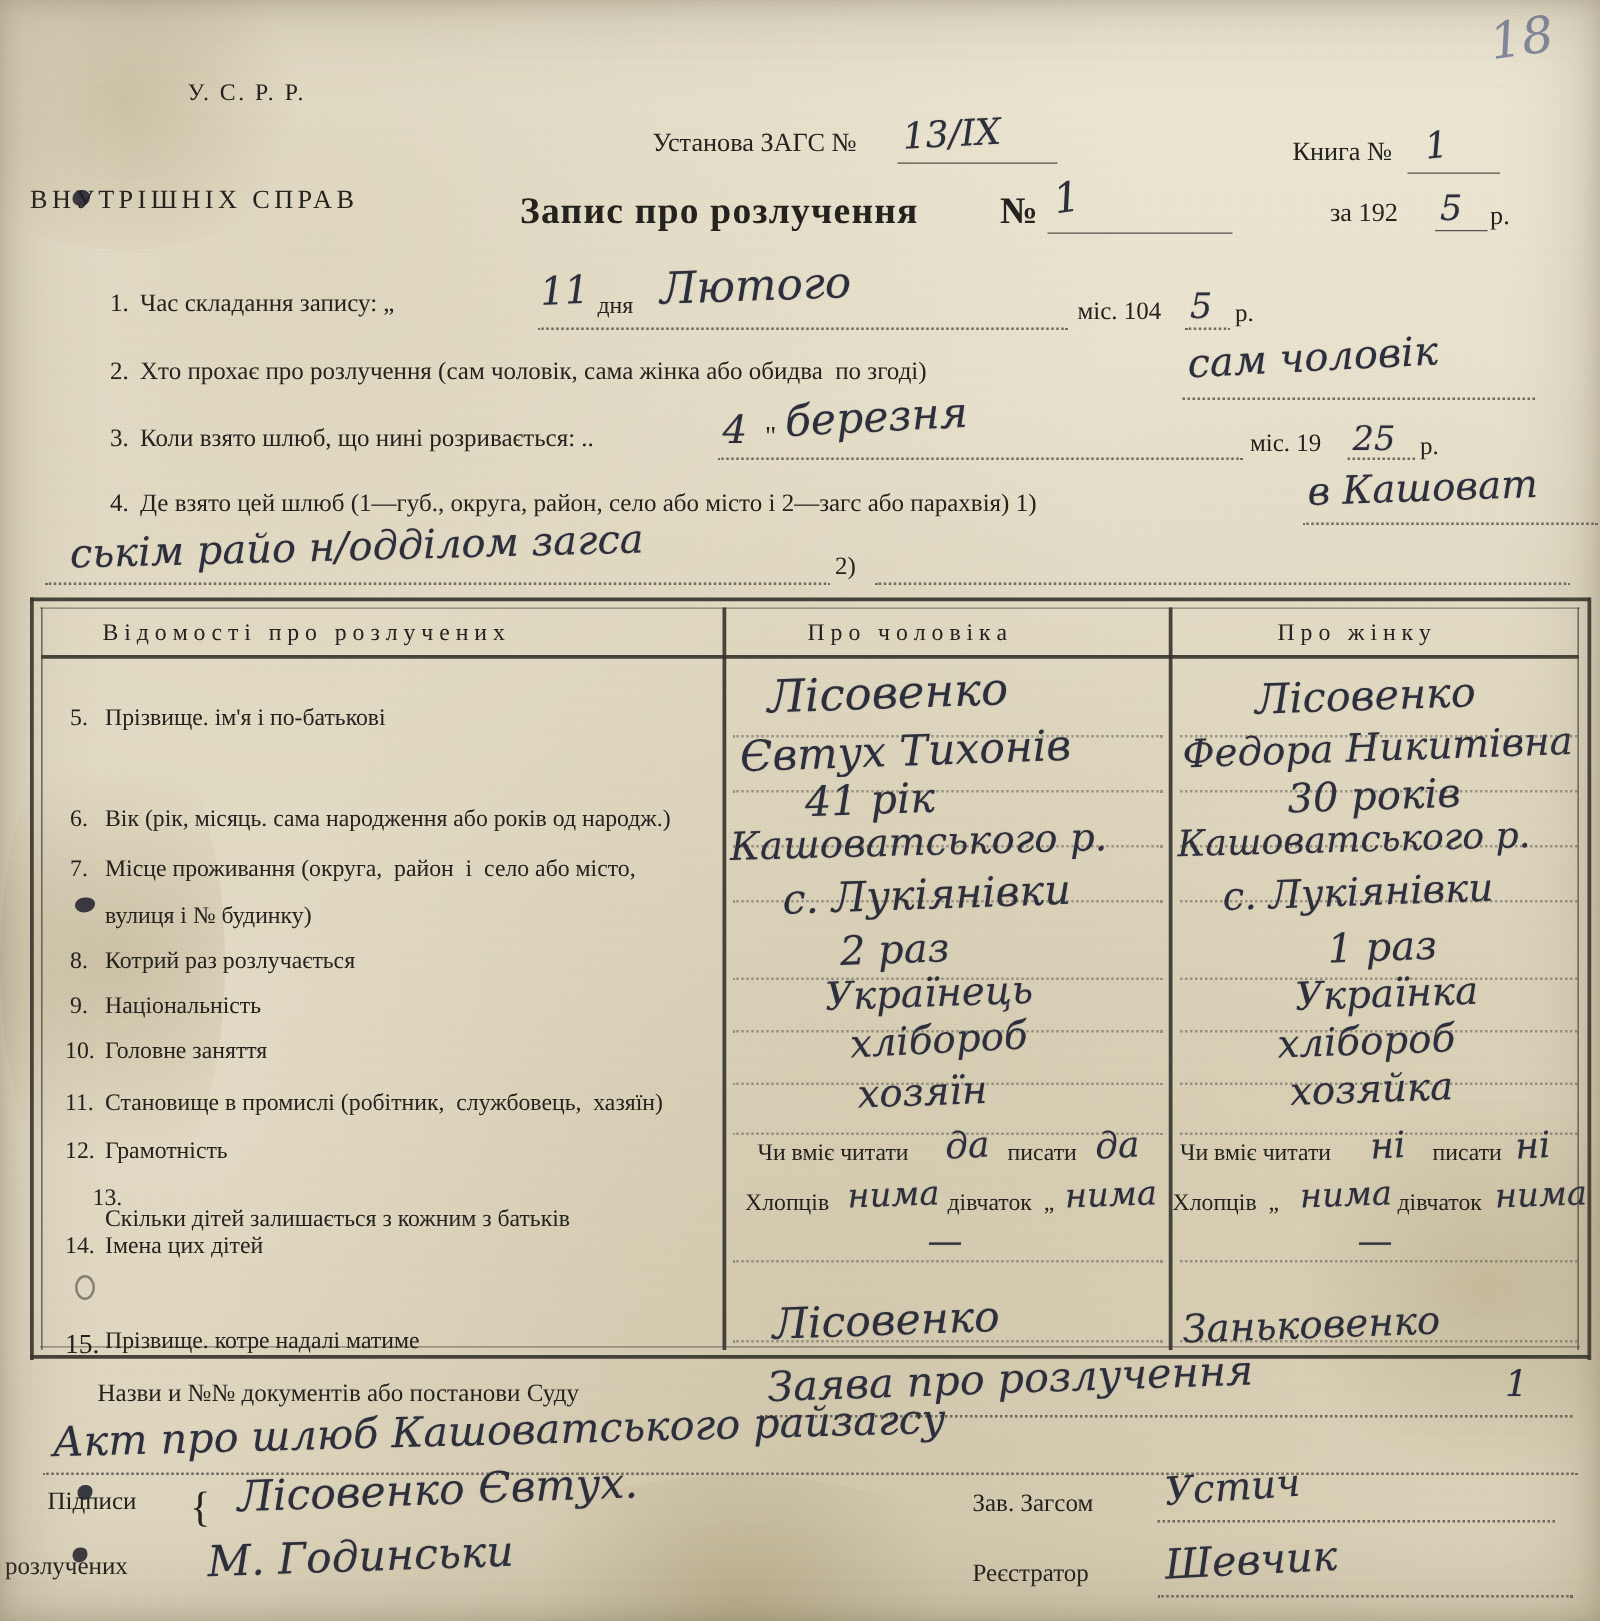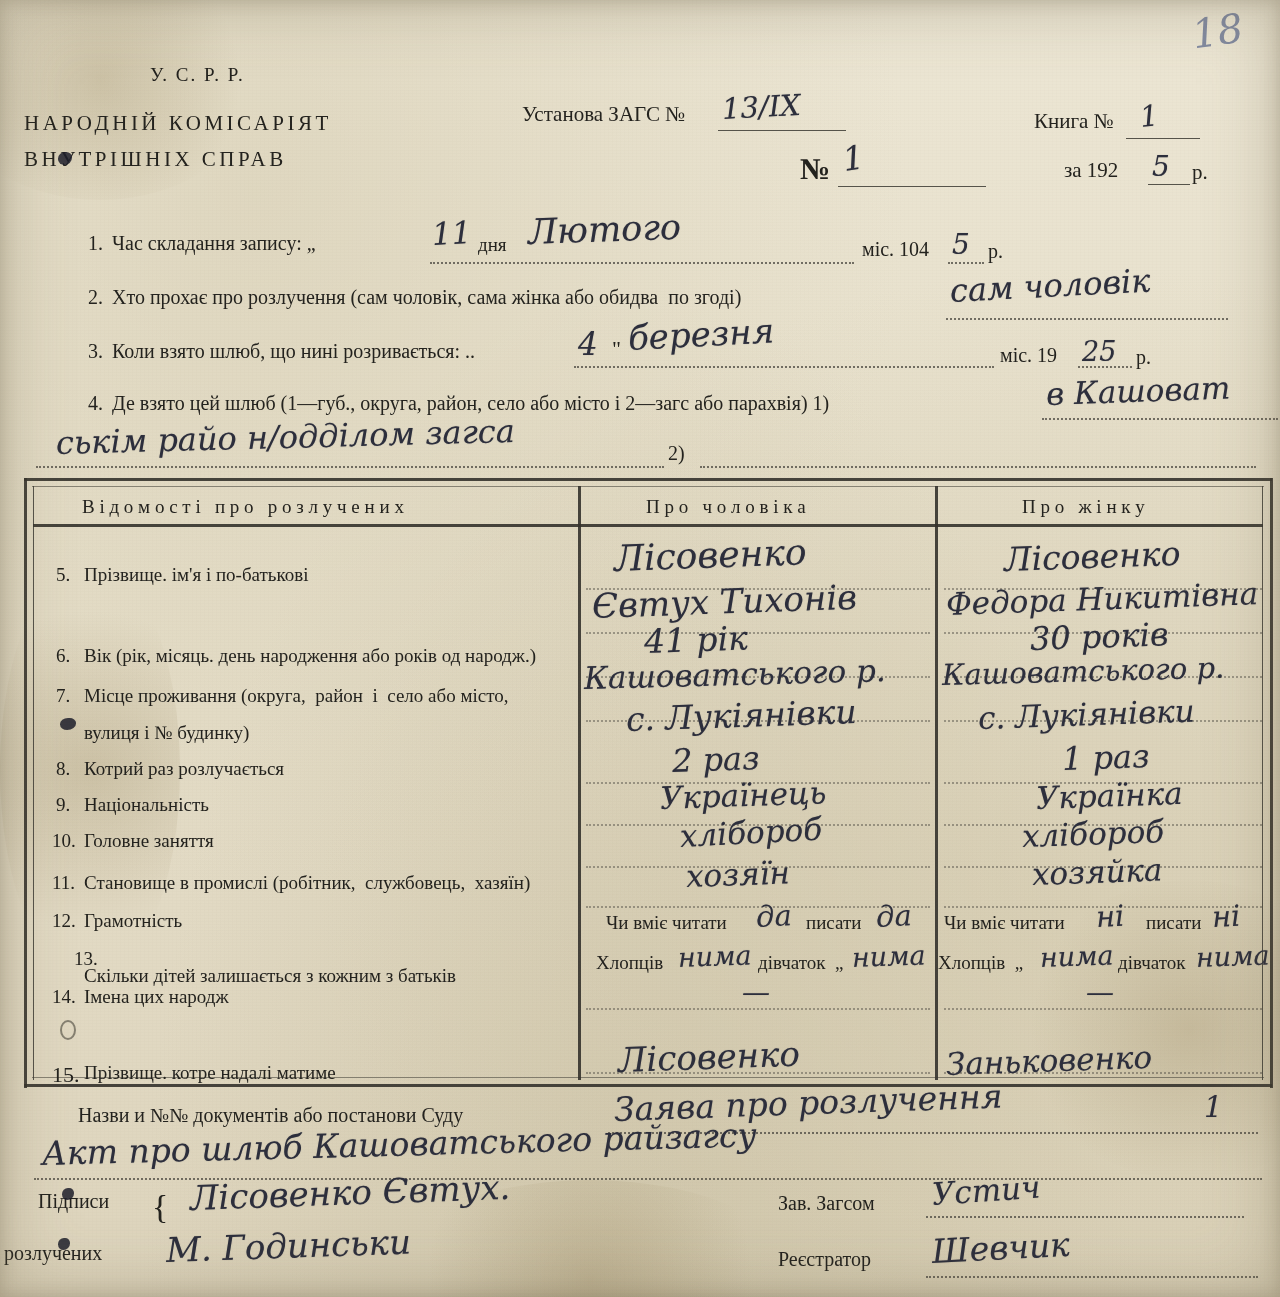--- a/index.html
+++ b/index.html
@@ -119,32 +119,32 @@
 <div class="page">
 
   <div class="stain" style="left:-60px; top:-40px; width:320px; height:240px;"></div>
   <div class="stain" style="left:1020px; top:880px; width:340px; height:300px;"></div>
   <div class="stain" style="left:380px; top:1180px; width:420px; height:200px;"></div>
   <div class="stain" style="left:0px; top:560px; width:180px; height:420px;"></div>
 
   <div class="corner-num" style="left:1192px; top:8px; font-size:40px; transform:rotate(-8deg);">18</div>
 
   <div class="pr sp3" style="left:150px; top:64px; font-size:19px;">У. С. Р. Р.</div>
-  <div class="pr sp2" style="left:24px; top:111px; font-size:21px;">НАРОДНІЙ КОМІСАРІЯТ</div>
   <div class="pr sp2" style="left:24px; top:147px; font-size:21px;">ВНУТРІШНІХ СПРАВ</div>
   <div class="blot" style="left:58px; top:152px; width:14px; height:13px;"></div>
 
   <div class="pr" style="left:522px; top:102px; font-size:21px;font-family:Liberation Serif, serif;">Установа ЗАГС №</div>
   <div class="hw" style="left:722px; top:92px; font-size:29px; transform:rotate(-3deg);">13/IX</div>
   <div class="solid" style="left:718px; top:130px; width:128px;"></div>
 
   <div class="pr" style="left:1034px; top:109px; font-size:21px;">Книга №</div>
   <div class="hw" style="left:1140px; top:100px; font-size:29px; transform:rotate(-6deg);">1</div>
   <div class="solid" style="left:1126px; top:138px; width:74px;"></div>
 
+  <div class="pr b sp1" style="left:416px; top:152px; font-size:30px;">Запис про розлучення</div>
   <div class="pr b" style="left:800px; top:152px; font-size:30px;">№</div>
   <div class="hw" style="left:843px; top:140px; font-size:33px; transform:rotate(-8deg);">1</div>
   <div class="solid" style="left:838px; top:186px; width:148px;"></div>
 
   <div class="pr" style="left:1064px; top:158px; font-size:21px;">за 192</div>
   <div class="hw" style="left:1152px; top:150px; font-size:28px;">5</div>
   <div class="pr" style="left:1192px; top:160px; font-size:21px;">р.</div>
   <div class="solid" style="left:1148px; top:184px; width:42px;"></div>
 
   <div class="pr" style="left:88px; top:232px; font-size:20px;">1.</div>
@@ -223,21 +223,21 @@
 
   <div class="pr" style="left:56px; top:564px; font-size:19px;">5.</div>
   <div class="pr" style="left:84px; top:564px; font-size:19px;">Прізвище. ім'я і по-батькові</div>
   <div class="hw" style="left:614px; top:538px; font-size:36px; transform:rotate(-2deg);">Лісовенко</div>
   <div class="hw" style="left:1004px; top:540px; font-size:33px; transform:rotate(-2deg);">Лісовенко</div>
 
   <div class="hw" style="left:592px; top:586px; font-size:34px; transform:rotate(-2deg);">Євтух Тихонів</div>
   <div class="hw" style="left:946px; top:586px; font-size:31px; transform:rotate(-2deg);">Федора Никитівна</div>
 
   <div class="pr" style="left:56px; top:645px; font-size:19px;">6.</div>
-  <div class="pr" style="left:84px; top:645px; font-size:19px;">Вік (рік, місяць. день народження або років од народж.)</div>
+  <div class="pr" style="left:84px; top:645px; font-size:19px;">Вік (рік, місяць. сама народження або років од народж.)</div>
   <div class="hw" style="left:644px; top:622px; font-size:33px; transform:rotate(-2deg);">41 рік</div>
   <div class="hw" style="left:1030px; top:620px; font-size:32px; transform:rotate(-2deg);">30 років</div>
 
   <div class="pr" style="left:56px; top:685px; font-size:19px;">7.</div>
   <div class="pr" style="left:84px; top:685px; font-size:19px;">Місце проживання (округа,  район  і  село або місто,</div>
   <div class="hw" style="left:584px; top:660px; font-size:31px; transform:rotate(-1.5deg);">Кашоватського р.</div>
   <div class="hw" style="left:942px; top:658px; font-size:29px; transform:rotate(-1.5deg);">Кашоватського р.</div>
 
   <div class="pr" style="left:84px; top:722px; font-size:19px;">вулиця і № будинку)</div>
   <div class="blot" style="left:60px; top:718px; width:16px; height:12px;"></div>
@@ -282,21 +282,21 @@
   <div class="hw" style="left:678px; top:942px; font-size:27px; transform:rotate(-2deg);">нима</div>
   <div class="pr" style="left:758px; top:952px; font-size:19px;">дівчаток  „</div>
   <div class="hw" style="left:852px; top:942px; font-size:27px; transform:rotate(-2deg);">нима</div>
 
   <div class="pr" style="left:938px; top:952px; font-size:19px;">Хлопців  „</div>
   <div class="hw" style="left:1040px; top:942px; font-size:27px; transform:rotate(-2deg);">нима</div>
   <div class="pr" style="left:1118px; top:952px; font-size:19px;">дівчаток</div>
   <div class="hw" style="left:1196px; top:942px; font-size:27px; transform:rotate(-2deg);">нима</div>
 
   <div class="pr" style="left:52px; top:986px; font-size:19px;">14.</div>
-  <div class="pr" style="left:84px; top:986px; font-size:19px;">Імена цих народж</div>
+  <div class="pr" style="left:84px; top:986px; font-size:19px;">Імена цих дітей</div>
   <div class="hw" style="left:742px; top:976px; font-size:28px;">—</div>
   <div class="hw" style="left:1086px; top:976px; font-size:28px;">—</div>
 
   <div class="pr" style="left:52px; top:1062px; font-size:22px;">15.</div>
   <div class="pr" style="left:84px; top:1062px; font-size:19px;">Прізвище. котре надалі матиме</div>
   <div class="hw" style="left:618px; top:1040px; font-size:34px; transform:rotate(-2deg);">Лісовенко</div>
   <div class="hw" style="left:946px; top:1046px; font-size:31px; transform:rotate(-2deg);">Заньковенко</div>
   <div class="blot" style="left:60px; top:1020px; width:12px; height:16px; background:none; border:2px solid #3a3830; border-radius:50%; opacity:.55;"></div>
 
   <div class="pr" style="left:78px; top:1104px; font-size:20px;">Назви и №№ документів або постанови Суду</div>

